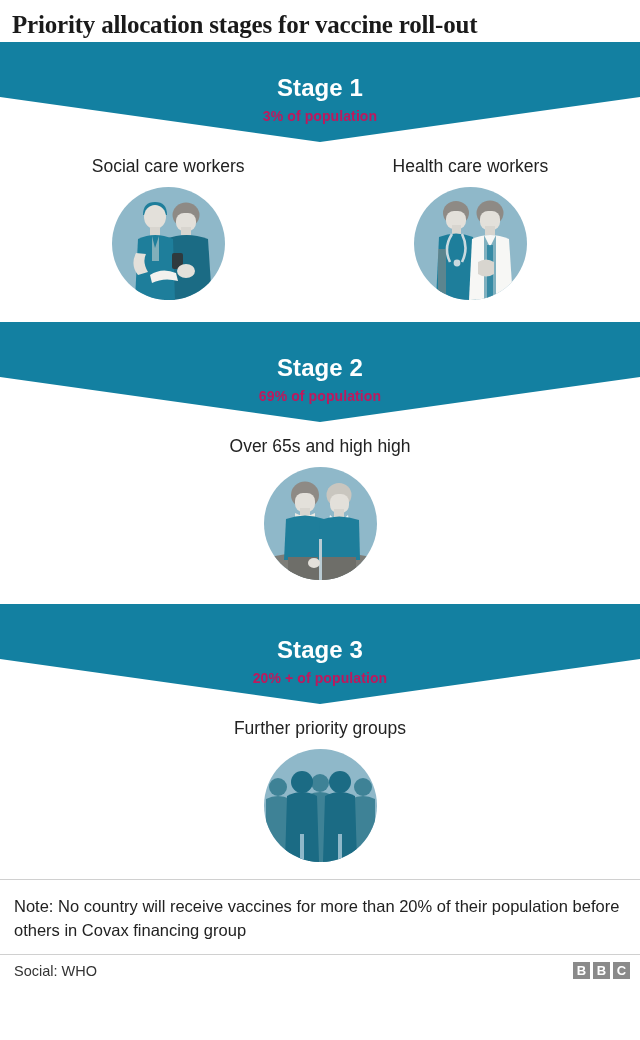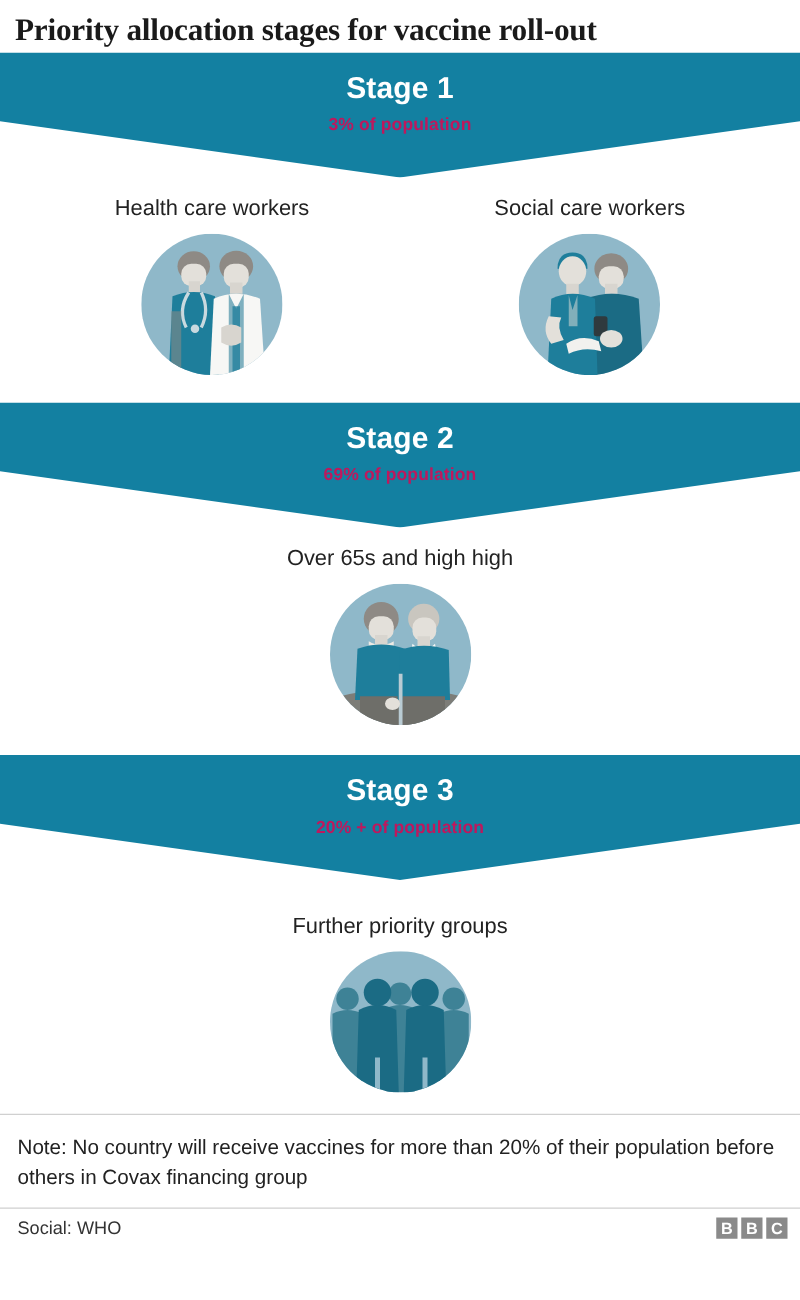--- a/index.html
+++ b/index.html
@@ -46,21 +46,21 @@
   .stage-banner .chev {
     position: absolute;
     left: 0;
     top: 0;
     width: 640px;
     display: block;
   }
   .stage-banner .banner-text {
     position: relative;
     z-index: 2;
-    padding-top: 14px;
+    padding-top: 31px;
   }
   .stage-title {
     font-size: 24px;
     font-weight: bold;
     line-height: 30px;
     color: #ffffff;
     letter-spacing: 0.1px;
   }
   .stage-sub {
     font-size: 14px;
@@ -145,20 +145,50 @@
     </svg>
     <div class="banner-text">
       <div class="stage-title">Stage 1</div>
       <div class="stage-sub">3% of population</div>
     </div>
   </div>
 
   <div class="groups" style="margin-top:12px; gap:148px;">
 
     <div class="group">
+      <div class="group-label">Social care workers</div>
+      <svg class="illus" width="113" height="113" viewBox="0 0 113 113">
+        <defs>
+          <clipPath id="c2">
+              <circle cx="56.5" cy="56.5" r="56.5"></circle>
+            </clipPath>
+        </defs>
+        <circle cx="56.5" cy="56.5" r="56.5" fill="#8FB8C9"></circle>
+        <g clip-path="url(#c2)">
+
+          <ellipse cx="74" cy="28" rx="13.5" ry="12.5" fill="#8E8A85"></ellipse>
+          <rect x="64" y="26" width="20" height="18" rx="8" fill="#E3E0DA"></rect>
+          <rect x="69" y="40" width="10" height="8" fill="#D8D5CF"></rect>
+          <path d="M54 52 Q74 44 96 52 L100 113 L52 113 Z" fill="#1B6B84"></path>
+
+          <path d="M31 28 q0 -13 12 -13 q12 0 12 13 z" fill="#1E7E9B"></path>
+          <ellipse cx="43" cy="30" rx="11" ry="12" fill="#E3E0DA"></ellipse>
+          <rect x="38" y="40" width="10" height="9" fill="#D8D5CF"></rect>
+          <path d="M26 52 Q43 44 61 52 L63 113 L23 113 Z" fill="#1E7E9B"></path>
+          <path d="M40 49 L43 61 L47 49 L47 74 L40 74 Z" fill="#E3E0DA" opacity="0.5"></path>
+
+          <path d="M24 66 q-6 12 2 22 l10 -3 q-6 -10 -2 -18 Z" fill="#E3E0DA"></path>
+          <path d="M38 88 q12 -8 26 -2 l2 8 q-14 -4 -26 2 Z" fill="#F2F1EE"></path>
+          <rect x="60" y="66" width="11" height="16" rx="2" fill="#2F3A3E"></rect>
+          <ellipse cx="74" cy="84" rx="9" ry="7" fill="#E3E0DA"></ellipse>
+        </g>
+      </svg>
+    </div>
+
+    <div class="group">
       <div class="group-label">Health care workers</div>
       <svg class="illus" width="113" height="113" viewBox="0 0 113 113">
         <defs>
           <clipPath id="c1">
               <circle cx="56.5" cy="56.5" r="56.5"></circle>
             </clipPath>
         </defs>
         <circle cx="56.5" cy="56.5" r="56.5" fill="#8FB8C9"></circle>
         <g clip-path="url(#c1)">
 
@@ -171,50 +201,20 @@
           <circle cx="43" cy="76" r="3.4" fill="#C9D9DF"></circle>
           <rect x="24" y="62" width="8" height="51" fill="#8E8A85" opacity="0.55"></rect>
 
           <ellipse cx="76" cy="26" rx="13.5" ry="12.5" fill="#8E8A85"></ellipse>
           <rect x="66" y="24" width="20" height="19" rx="8" fill="#E3E0DA"></rect>
           <rect x="71" y="39" width="10" height="9" fill="#D8D5CF"></rect>
           <path d="M58 52 Q76 44 95 52 L99 113 L55 113 Z" fill="#F7F7F5"></path>
           <path d="M70 48 L76 60 L82 48 L82 113 L70 113 Z" fill="#7FB0BF"></path>
           <rect x="73" y="58" width="6" height="55" fill="#1E7E9B" opacity="0.75"></rect>
           <path d="M64 75 q8 -5 16 0 l0 12 q-8 5 -16 0 Z" fill="#D8D5CF"></path>
-        </g>
-      </svg>
-    </div>
-
-    <div class="group">
-      <div class="group-label">Social care workers</div>
-      <svg class="illus" width="113" height="113" viewBox="0 0 113 113">
-        <defs>
-          <clipPath id="c2">
-              <circle cx="56.5" cy="56.5" r="56.5"></circle>
-            </clipPath>
-        </defs>
-        <circle cx="56.5" cy="56.5" r="56.5" fill="#8FB8C9"></circle>
-        <g clip-path="url(#c2)">
-
-          <ellipse cx="74" cy="28" rx="13.5" ry="12.5" fill="#8E8A85"></ellipse>
-          <rect x="64" y="26" width="20" height="18" rx="8" fill="#E3E0DA"></rect>
-          <rect x="69" y="40" width="10" height="8" fill="#D8D5CF"></rect>
-          <path d="M54 52 Q74 44 96 52 L100 113 L52 113 Z" fill="#1B6B84"></path>
-
-          <path d="M31 28 q0 -13 12 -13 q12 0 12 13 z" fill="#1E7E9B"></path>
-          <ellipse cx="43" cy="30" rx="11" ry="12" fill="#E3E0DA"></ellipse>
-          <rect x="38" y="40" width="10" height="9" fill="#D8D5CF"></rect>
-          <path d="M26 52 Q43 44 61 52 L63 113 L23 113 Z" fill="#1E7E9B"></path>
-          <path d="M40 49 L43 61 L47 49 L47 74 L40 74 Z" fill="#E3E0DA" opacity="0.5"></path>
-
-          <path d="M24 66 q-6 12 2 22 l10 -3 q-6 -10 -2 -18 Z" fill="#E3E0DA"></path>
-          <path d="M38 88 q12 -8 26 -2 l2 8 q-14 -4 -26 2 Z" fill="#F2F1EE"></path>
-          <rect x="60" y="66" width="11" height="16" rx="2" fill="#2F3A3E"></rect>
-          <ellipse cx="74" cy="84" rx="9" ry="7" fill="#E3E0DA"></ellipse>
         </g>
       </svg>
     </div>
 
   </div>
 
   <div class="stage-banner" style="margin-top:22px; height:100px;">
     <svg class="chev" width="640" height="100" viewBox="0 0 640 100" preserveAspectRatio="none">
       <polygon points="0,0 640,0 640,55 320,100 0,55" fill="#1380A1"></polygon>
     </svg>
@@ -261,21 +261,21 @@
   <div class="stage-banner" style="margin-top:24px; height:100px;">
     <svg class="chev" width="640" height="100" viewBox="0 0 640 100" preserveAspectRatio="none">
       <polygon points="0,0 640,0 640,55 320,100 0,55" fill="#1380A1"></polygon>
     </svg>
     <div class="banner-text">
       <div class="stage-title">Stage 3</div>
       <div class="stage-sub">20% + of population</div>
     </div>
   </div>
 
-  <div class="groups" style="margin-top:24px;align-items:flex-end;">
+  <div class="groups" style="margin-top:12px;align-items:flex-end;">
     <div class="group">
       <div class="group-label">Further priority groups</div>
       <svg class="illus" width="113" height="113" viewBox="0 0 113 113">
         <defs>
           <clipPath id="c4">
               <circle cx="56.5" cy="56.5" r="56.5"></circle>
             </clipPath>
         </defs>
         <circle cx="56.5" cy="56.5" r="56.5" fill="#8FB8C9"></circle>
         <g clip-path="url(#c4)">

